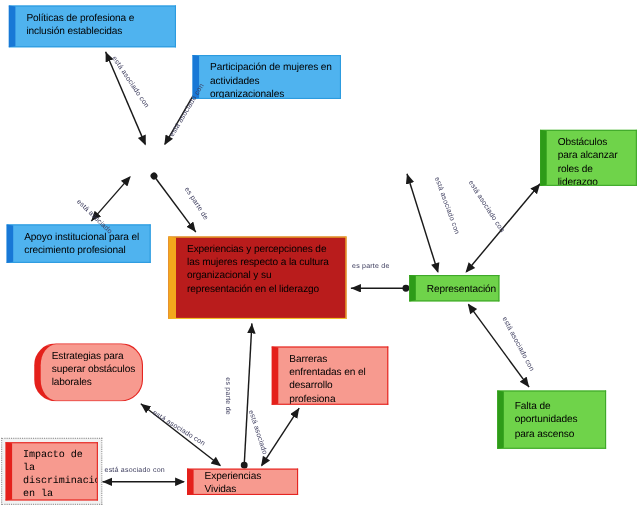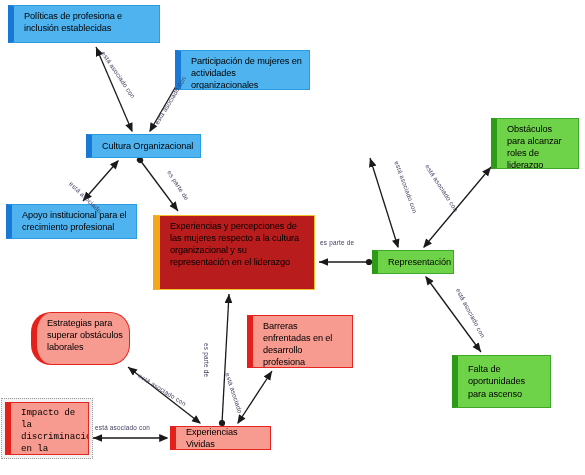--- a/index.html
+++ b/index.html
@@ -139,23 +139,20 @@
   </svg>
 
   <div class="node n-blue" style="left:8px; top:5px; width:152px; height:38px;">
     <span class="label">Políticas de profesiona e inclusión establecidas</span>
   </div>
 
   <div class="node n-blue" style="left:175px; top:10px; width:135px; height:40px;margin-top:40px;">
     <span class="label">Participación de mujeres en actividades organizacionales</span>
   </div>
 
-  <div class="node n-blue" style="left:86px; top:134px; width:115px; height:24px; align-items:center;">
-    <span class="label">Cultura Organizacional</span>
-  </div>
 
   <div class="node n-blue" style="left:6px; top:204px; width:131px; height:35px;">
     <span class="label">Apoyo institucional para el crecimiento profesional</span>
   </div>
 
   <div class="node n-yellow" style="left:153px; top:215px; width:162px; height:75px;">
     <span class="label">Experiencias y percepciones de las mujeres respecto a la cultura organizacional y su representación en el liderazgo</span>
   </div>
 
 

